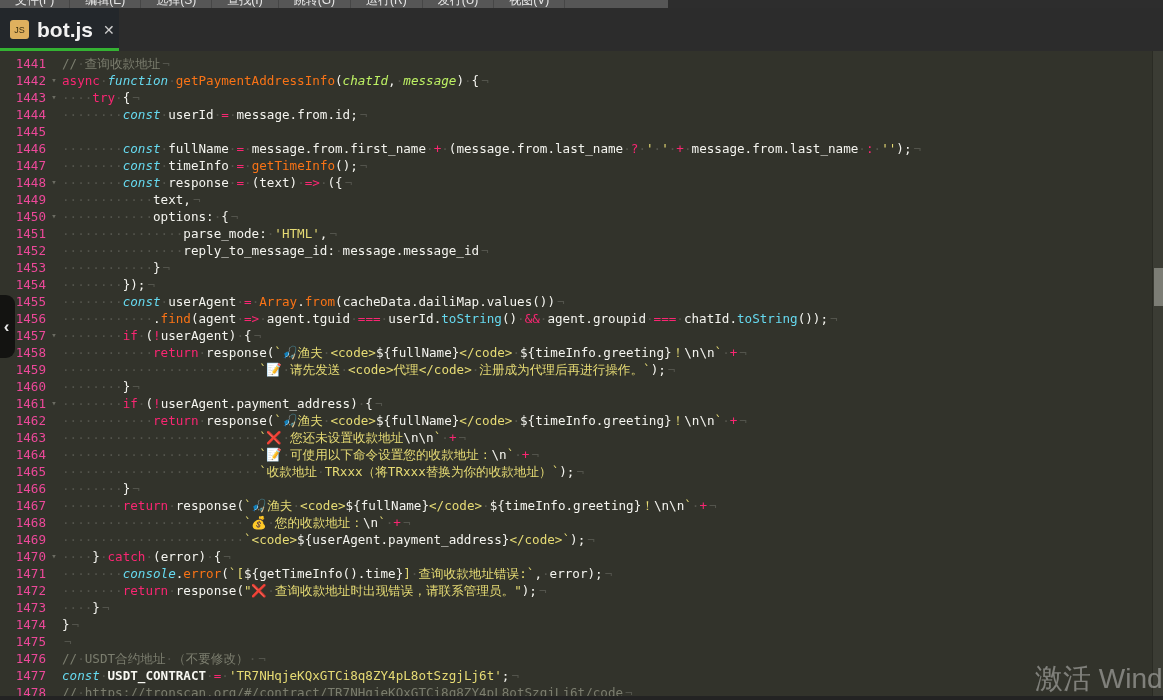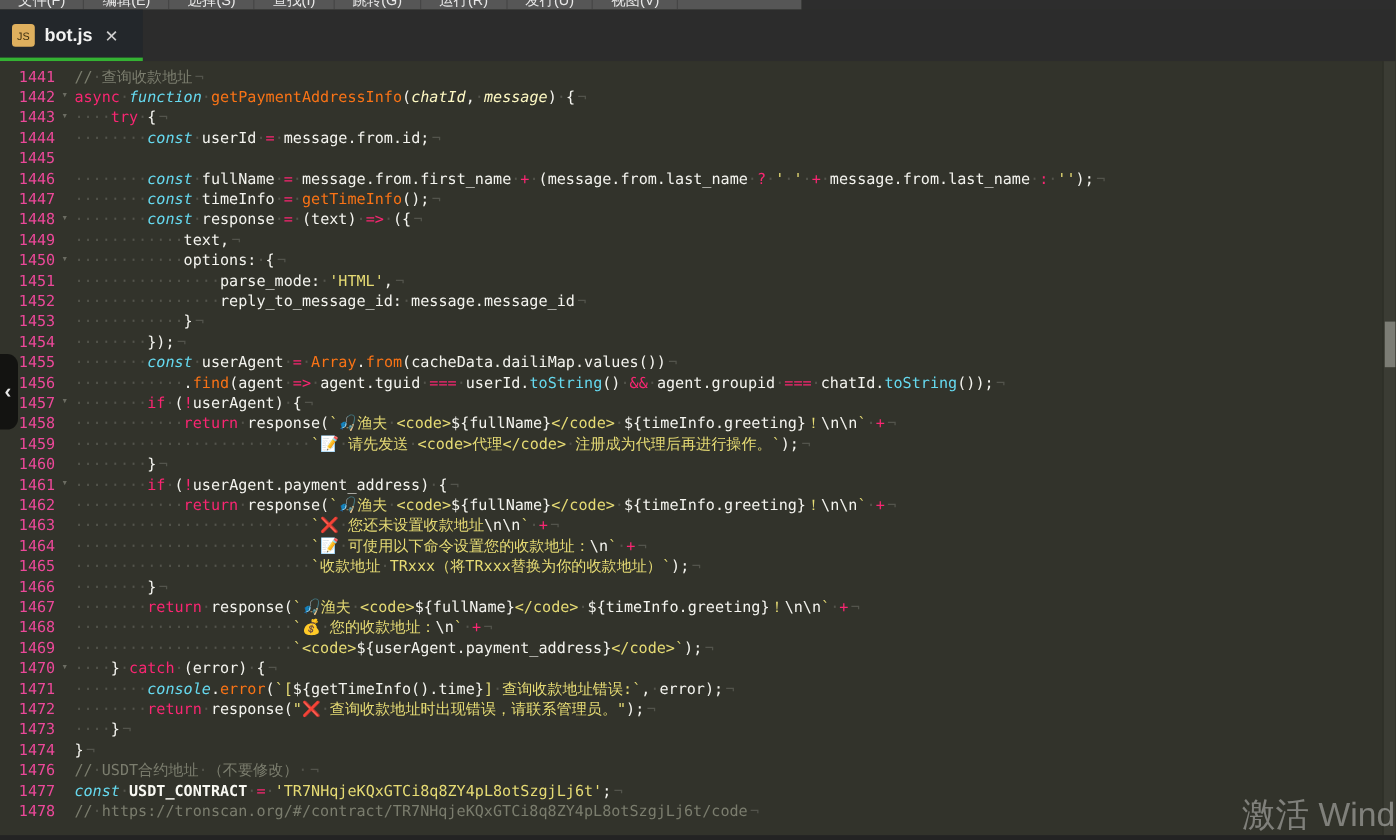--- a/index.html
+++ b/index.html
@@ -26,42 +26,42 @@
     display:flex;align-items:center;gap:8px;padding:0 10px;box-sizing:border-box;
   }
   .tab .fileicon{
     width:19px;height:19px;border-radius:3px;background:#dfb05e;flex:0 0 auto;
     display:flex;align-items:flex-end;justify-content:center;
     font-family:"Liberation Sans",sans-serif;font-weight:normal;font-size:9px;color:#3d3010;
     line-height:17px;
   }
   .tab .fname{
     color:#f2f2f2;font-family:"Liberation Sans",sans-serif;
-    font-size:15px;font-weight:bold;white-space:nowrap;
+    font-size:21px;font-weight:bold;white-space:nowrap;
   }
   .tab .close{
     margin-left:2px;color:#cfcfcf;font-family:"Liberation Sans",sans-serif;
     font-size:14px;cursor:pointer;line-height:14px;
   }
   .tab .activebar{position:absolute;left:0;bottom:0;width:100%;height:3px;background:#34b233;}
   
   .editor{
     position:absolute;left:0;top:51px;width:1163px;height:645px;background:#32332b;
     overflow:hidden;padding-top:4px;box-sizing:border-box;
   }
   .code-line{height:17px;white-space:pre;font-size:12.6px;line-height:17px;display:flex;}
   .gut-num{flex:0 0 46px;text-align:right;color:#ec4899;}
   .gut-fold{flex:0 0 16px;text-align:center;color:#6b6c62;font-size:9px;line-height:17px;}
   .code-text{flex:0 0 auto;white-space:pre;}
   .tk-c{color:#7b7d6e;}
   .tk-k{color:#f92672;}
   .tk-s{color:#66d9ef;font-style:italic;}
   .tk-m{color:#66d9ef;}
   .tk-f{color:#f97316;}
-  .tk-p{color:#fef9c3;font-style:italic;}
+  .tk-p{color:#bef264;font-style:italic;}
   .tk-t{color:#e6db74;}
   .tk-i{color:#f4f4ef;}
   .tk-w{color:#f4f4ef;}
   .tk-b{color:#f8f8f2;font-weight:bold;}
   .ws{color:#53544c;}
   .eol{color:#53544c;padding-left:2px;}
   
   .vscroll{
     position:absolute;right:0;top:51px;width:11px;height:645px;
     background:#3b3c34;border-left:1px solid #2a2b24;box-sizing:border-box;
@@ -138,20 +138,21 @@
     <div class="code-line"><span class="gut-num">1465</span><span class="gut-fold"></span><span class="code-text"><span class="ws">··························</span><span class="tk-t">`收款地址</span><span class="ws">·</span><span class="tk-t">TRxxx（将TRxxx替换为你的收款地址）`</span><span class="tk-w">);</span><span class="eol">¬</span></span></div>
     <div class="code-line"><span class="gut-num">1466</span><span class="gut-fold"></span><span class="code-text"><span class="ws">········</span><span class="tk-w">}</span><span class="eol">¬</span></span></div>
     <div class="code-line"><span class="gut-num">1467</span><span class="gut-fold"></span><span class="code-text"><span class="ws">········</span><span class="tk-k">return</span><span class="ws">·</span><span class="tk-w">response(</span><span class="tk-t">`🎣渔夫</span><span class="ws">·</span><span class="tk-t">&lt;code&gt;</span><span class="tk-i">${fullName}</span><span class="tk-t">&lt;/code&gt;</span><span class="ws">·</span><span class="tk-i">${timeInfo.greeting}</span><span class="tk-t">！</span><span class="tk-i">\n\n</span><span class="tk-t">`</span><span class="ws">·</span><span class="tk-k">+</span><span class="eol">¬</span></span></div>
     <div class="code-line"><span class="gut-num">1468</span><span class="gut-fold"></span><span class="code-text"><span class="ws">························</span><span class="tk-t">`💰</span><span class="ws">·</span><span class="tk-t">您的收款地址：</span><span class="tk-i">\n</span><span class="tk-t">`</span><span class="ws">·</span><span class="tk-k">+</span><span class="eol">¬</span></span></div>
     <div class="code-line"><span class="gut-num">1469</span><span class="gut-fold"></span><span class="code-text"><span class="ws">························</span><span class="tk-t">`&lt;code&gt;</span><span class="tk-i">${userAgent.payment_address}</span><span class="tk-t">&lt;/code&gt;`</span><span class="tk-w">);</span><span class="eol">¬</span></span></div>
     <div class="code-line"><span class="gut-num">1470</span><span class="gut-fold">▾</span><span class="code-text"><span class="ws">····</span><span class="tk-w">}</span><span class="ws">·</span><span class="tk-k">catch</span><span class="ws">·</span><span class="tk-w">(error)</span><span class="ws">·</span><span class="tk-w">{</span><span class="eol">¬</span></span></div>
     <div class="code-line"><span class="gut-num">1471</span><span class="gut-fold"></span><span class="code-text"><span class="ws">········</span><span class="tk-s">console</span><span class="tk-w">.</span><span class="tk-f">error</span><span class="tk-w">(</span><span class="tk-t">`[</span><span class="tk-i">${getTimeInfo().time}</span><span class="tk-t">]</span><span class="ws">·</span><span class="tk-t">查询收款地址错误:`</span><span class="tk-w">,</span><span class="ws">·</span><span class="tk-w">error);</span><span class="eol">¬</span></span></div>
     <div class="code-line"><span class="gut-num">1472</span><span class="gut-fold"></span><span class="code-text"><span class="ws">········</span><span class="tk-k">return</span><span class="ws">·</span><span class="tk-w">response(</span><span class="tk-t">"❌</span><span class="ws">·</span><span class="tk-t">查询收款地址时出现错误，请联系管理员。"</span><span class="tk-w">);</span><span class="eol">¬</span></span></div>
     <div class="code-line"><span class="gut-num">1473</span><span class="gut-fold"></span><span class="code-text"><span class="ws">····</span><span class="tk-w">}</span><span class="eol">¬</span></span></div>
     <div class="code-line"><span class="gut-num">1474</span><span class="gut-fold"></span><span class="code-text"><span class="tk-w">}</span><span class="eol">¬</span></span></div>
+    <div class="code-line"><span class="gut-num">1475</span><span class="gut-fold"></span><span class="code-text"><span class="eol">¬</span></span></div>
     <div class="code-line"><span class="gut-num">1476</span><span class="gut-fold"></span><span class="code-text"><span class="tk-c">//</span><span class="ws">·</span><span class="tk-c">USDT合约地址</span><span class="ws">·</span><span class="tk-c">（不要修改）</span><span class="ws">·</span><span class="eol">¬</span></span></div>
     <div class="code-line"><span class="gut-num">1477</span><span class="gut-fold"></span><span class="code-text"><span class="tk-s">const</span><span class="ws">·</span><span class="tk-b">USDT_CONTRACT</span><span class="ws">·</span><span class="tk-k">=</span><span class="ws">·</span><span class="tk-t">'TR7NHqjeKQxGTCi8q8ZY4pL8otSzgjLj6t'</span><span class="tk-w">;</span><span class="eol">¬</span></span></div>
     <div class="code-line"><span class="gut-num">1478</span><span class="gut-fold"></span><span class="code-text"><span class="tk-c">//</span><span class="ws">·</span><span class="tk-c">https://tronscan.org/#/contract/TR7NHqjeKQxGTCi8q8ZY4pL8otSzgjLj6t/code</span><span class="eol">¬</span></span></div>
   </div>
 
 <div class="vscroll">
   <div class="thumb"></div>
 </div>
 
 <div class="bottomstrip"></div>

